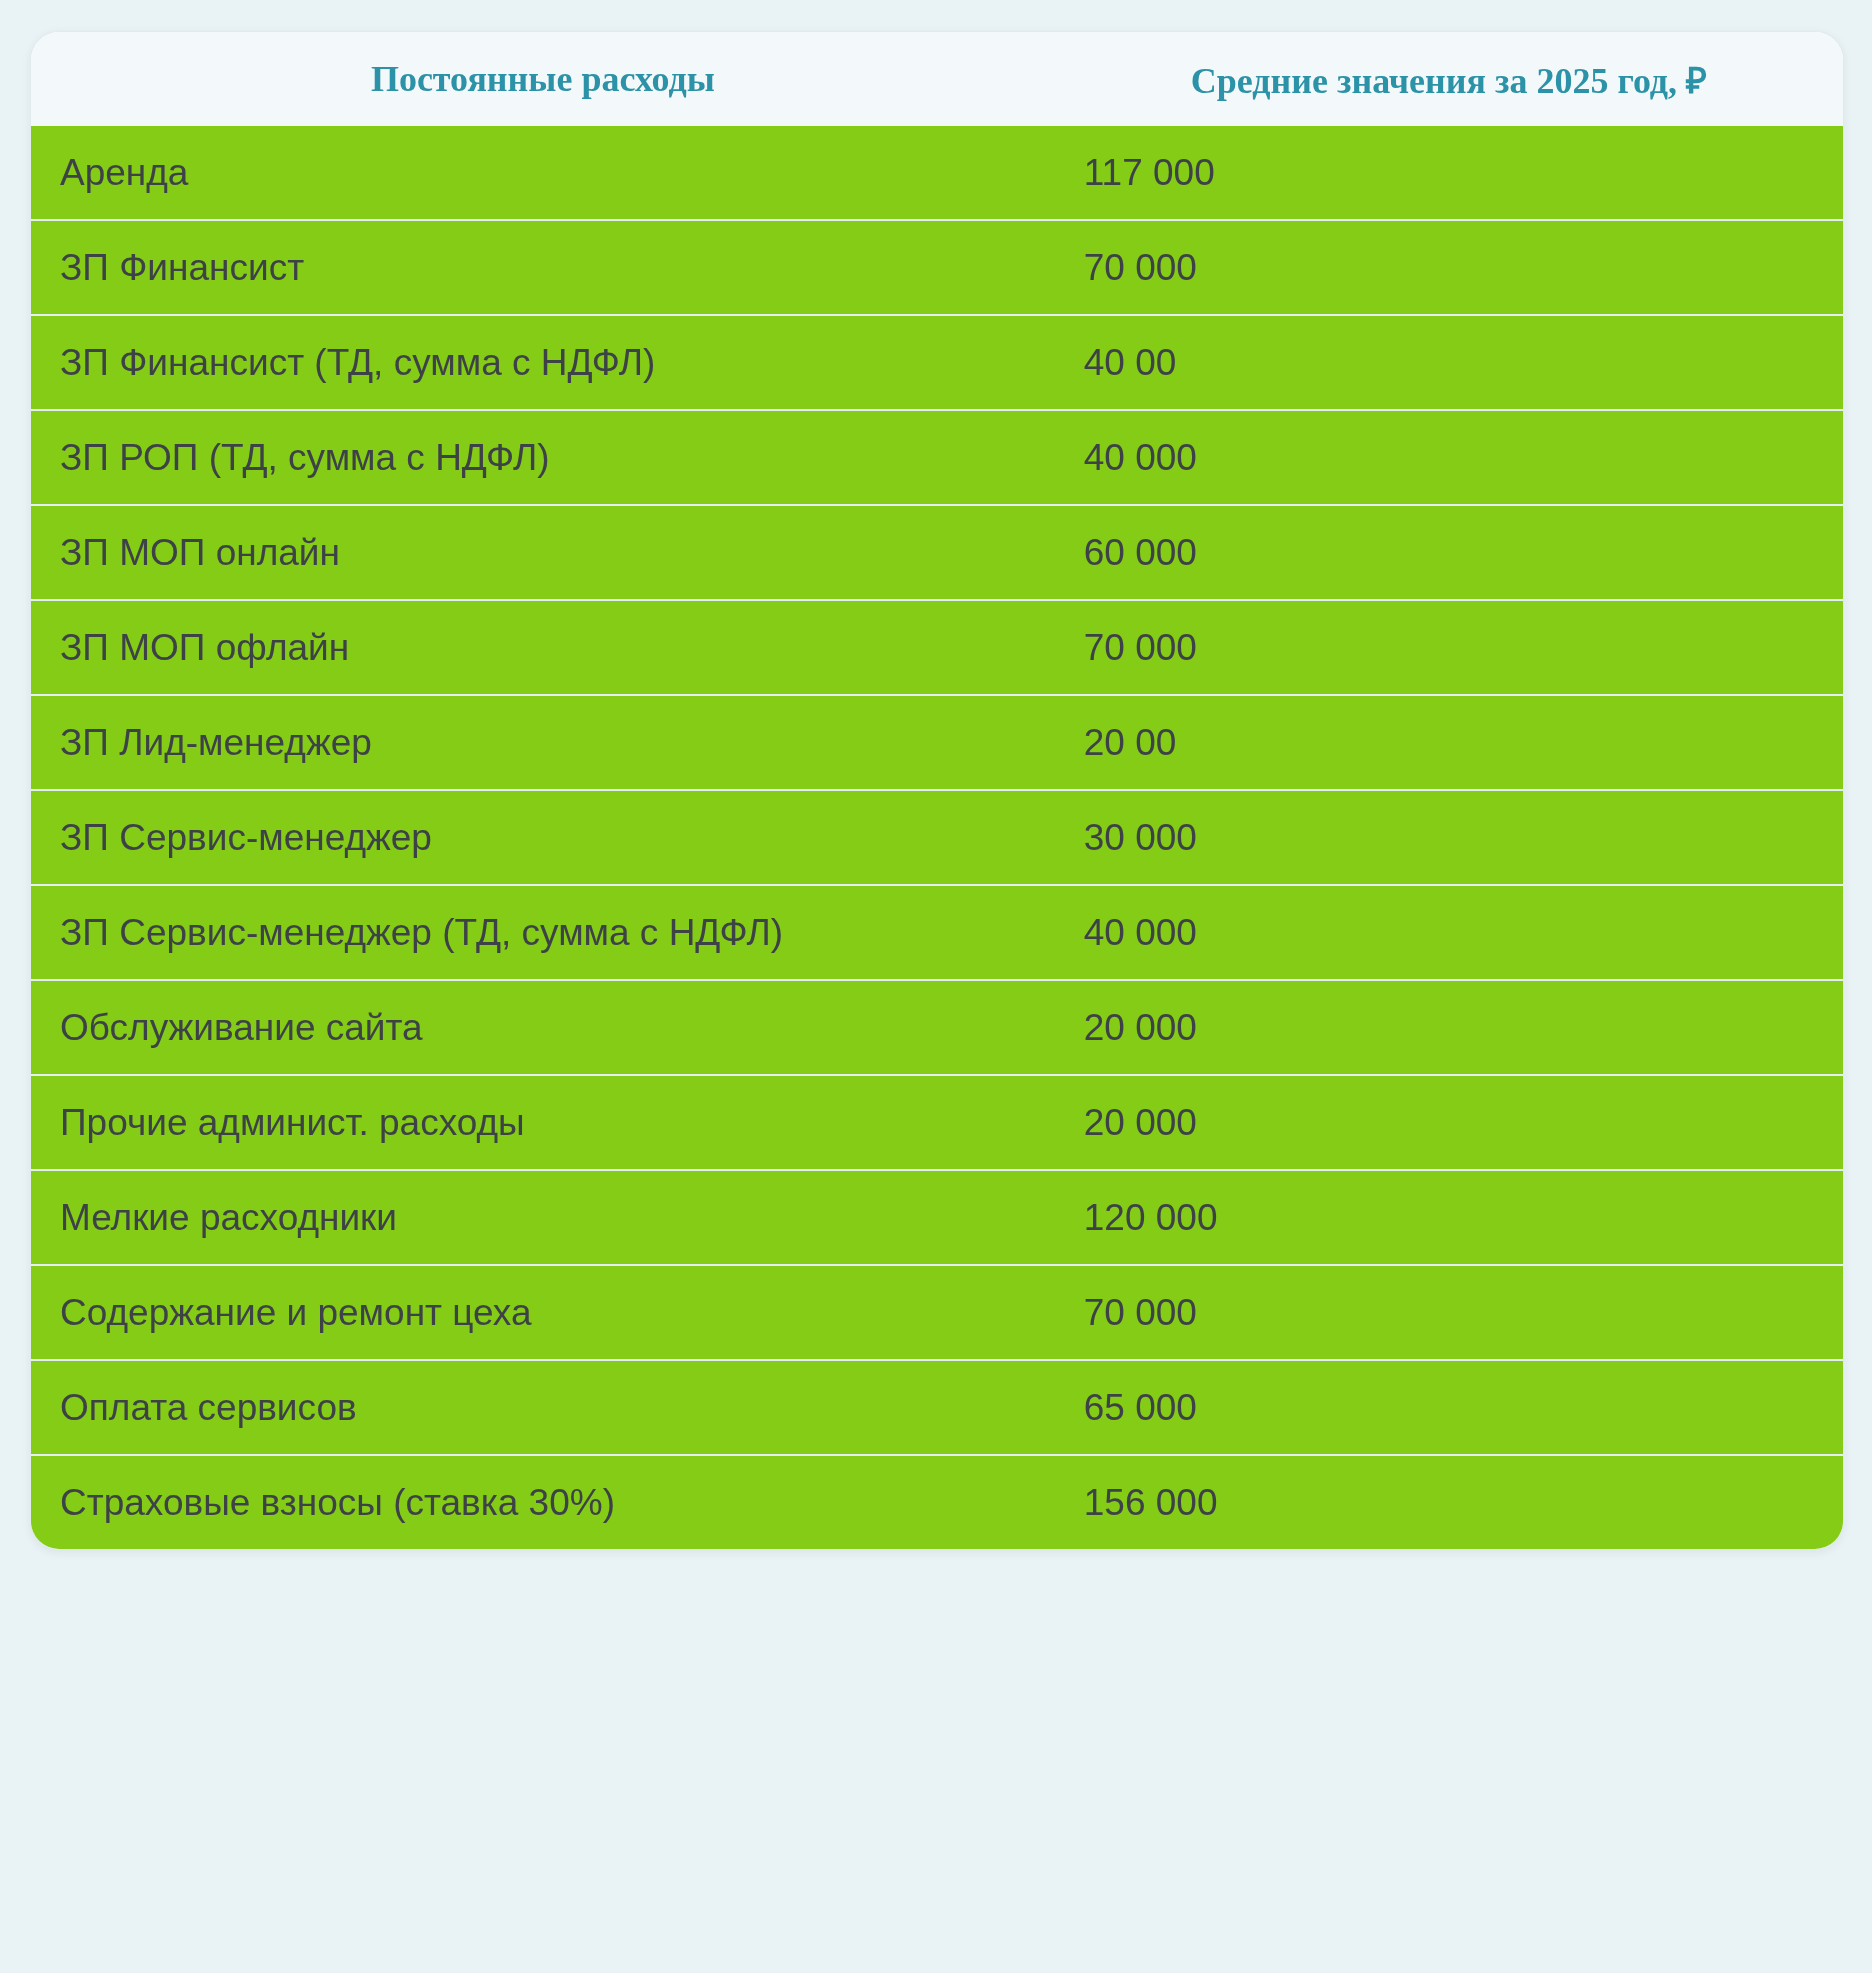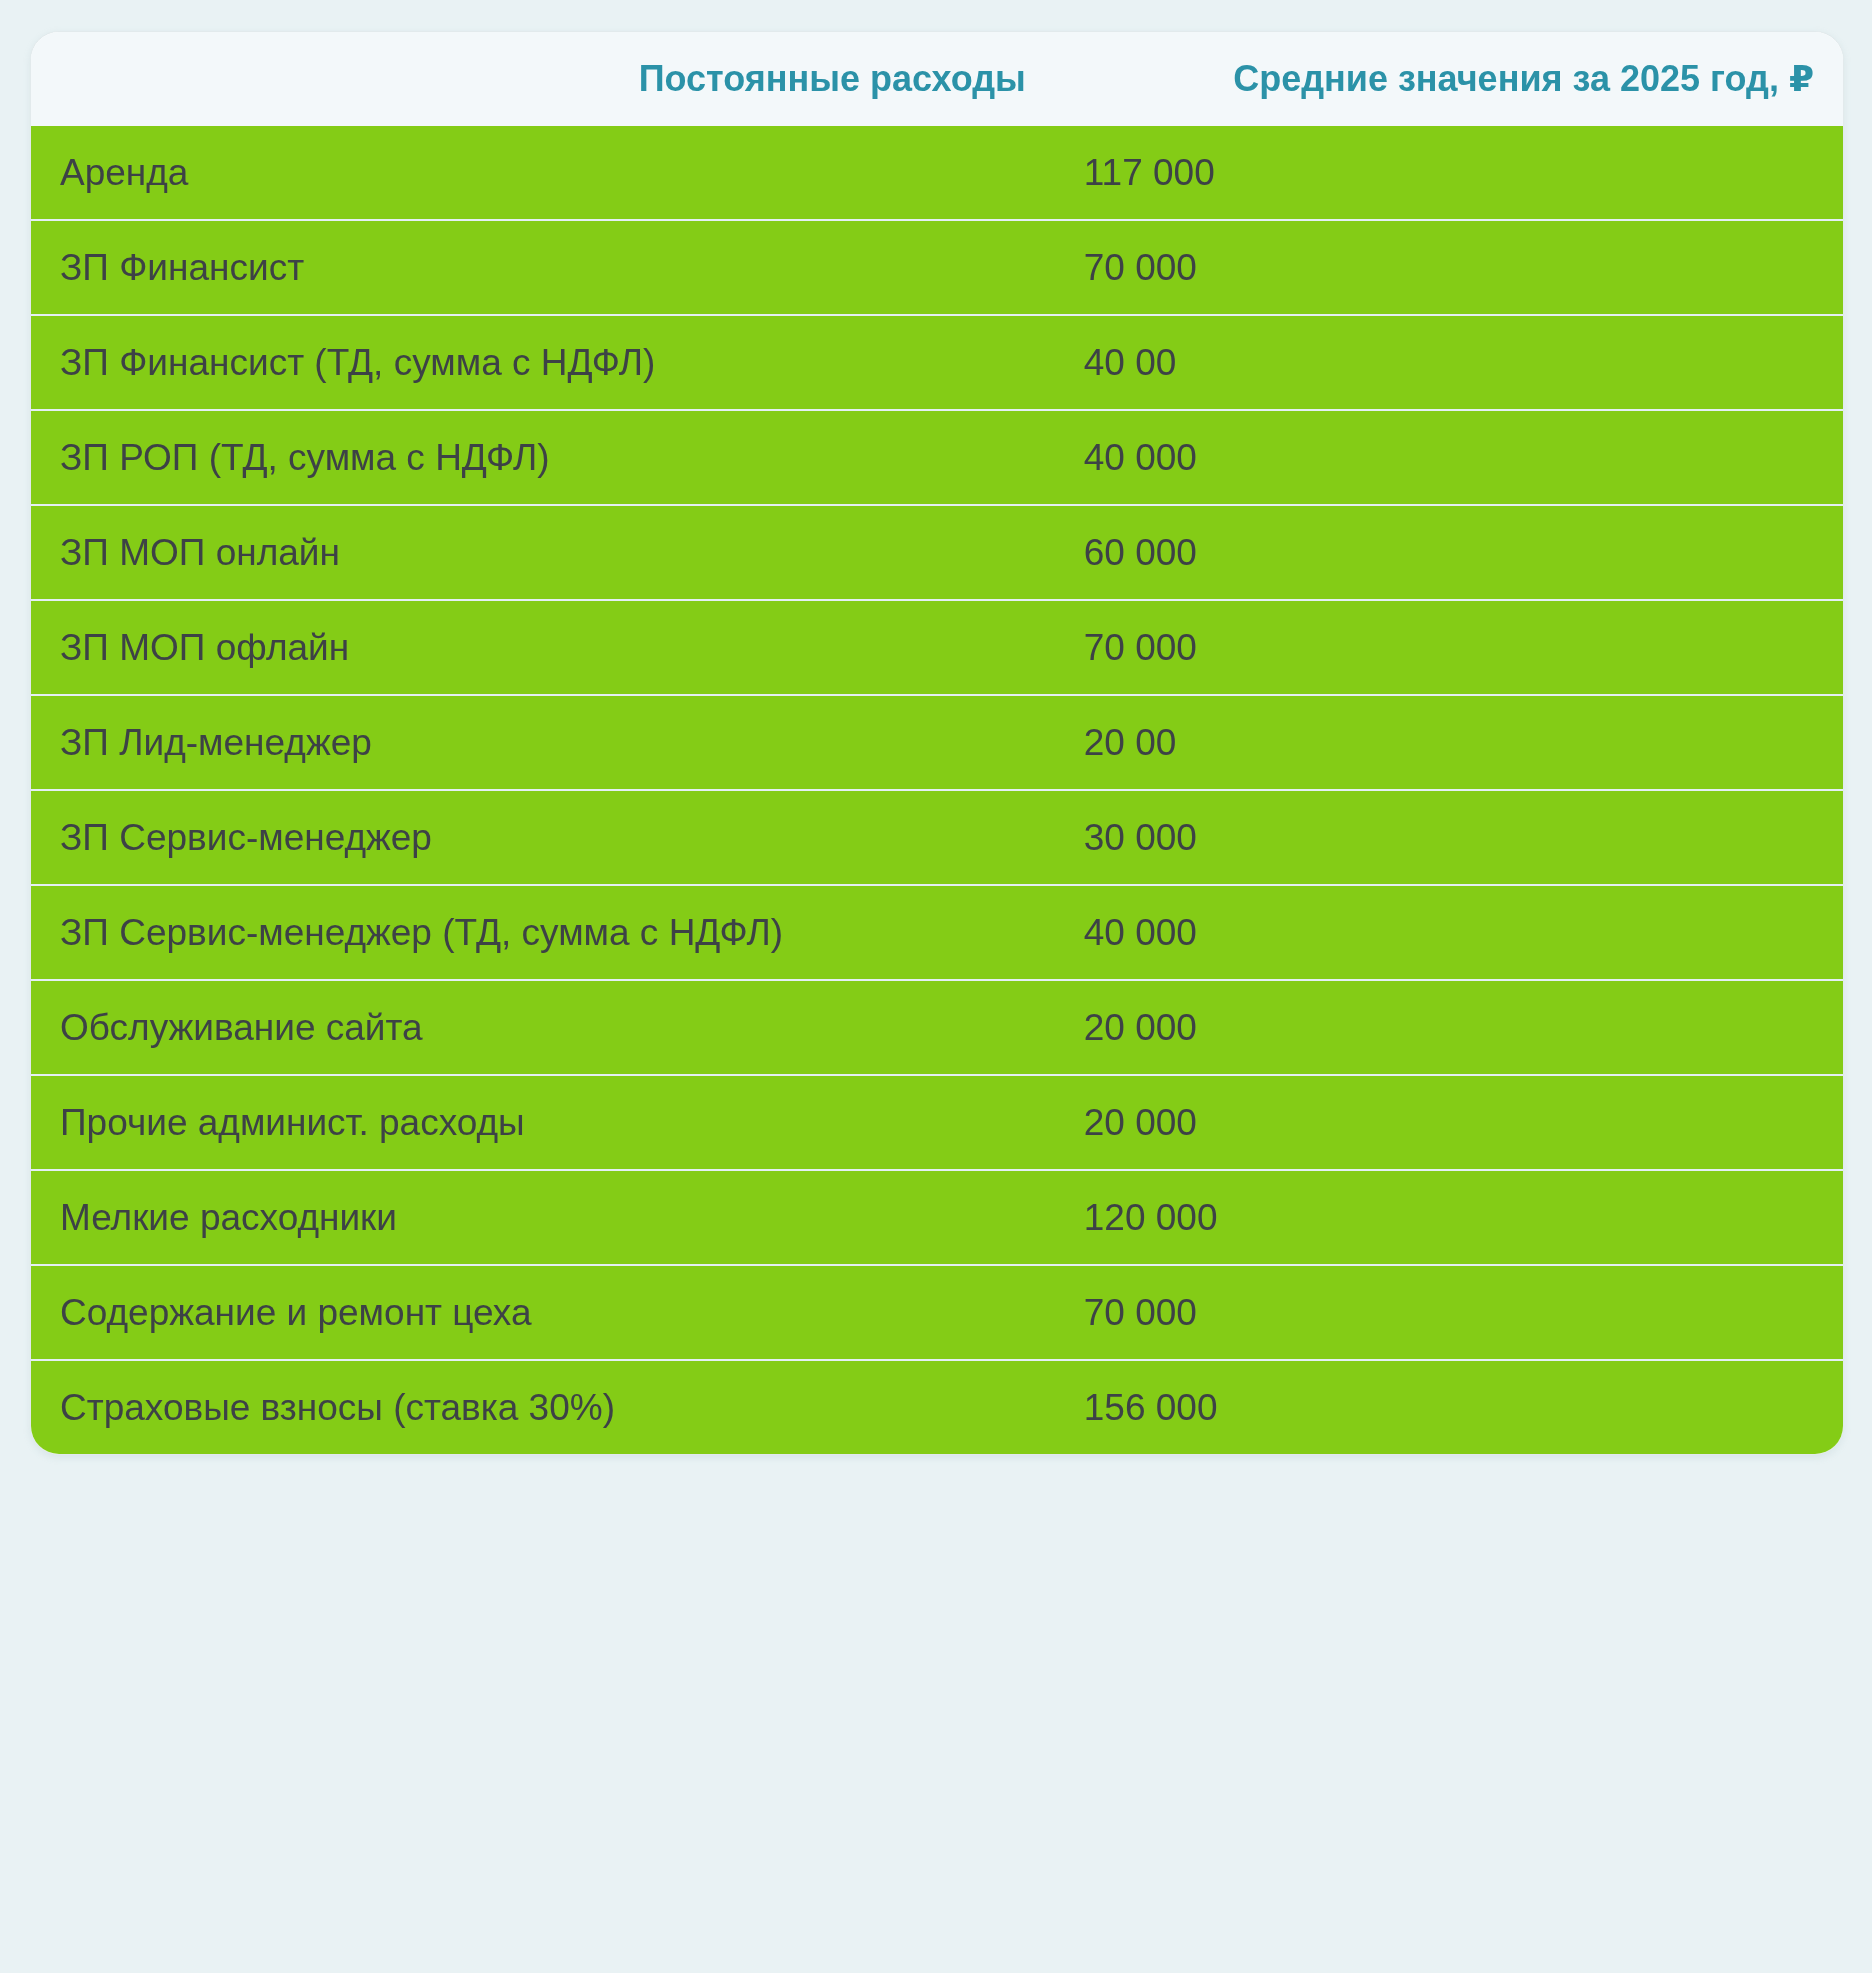--- a/index.html
+++ b/index.html
@@ -28,24 +28,25 @@
     table-layout: fixed;
   }
   col.c1 { width: 56.5%; }
   col.c2 { width: 43.5%; }
   th {
     height: 94px;
     background: #f3f8fa;
     color: #2b92a8;
     font-size: 36px;
     font-weight: 700;
-    text-align: right;
+    text-align: center;
     padding: 0 29px;
     vertical-align: middle;
     white-space: nowrap;
+    font-family: Liberation Serif, serif;
   }
   td {
     height: 93px;
     color: #3d4246;
     font-size: 37px;
     font-weight: 400;
     text-align: left;
     padding: 0 29px;
     vertical-align: middle;
     white-space: nowrap;
@@ -117,19 +118,23 @@
         </tr>
         <tr>
           <td>Мелкие расходники</td>
           <td>120 000</td>
         </tr>
         <tr>
           <td>Содержание и ремонт цеха</td>
           <td>70 000</td>
         </tr>
         <tr>
+          <td>Оплата сервисов</td>
+          <td>65 000</td>
+        </tr>
+        <tr>
           <td>Страховые взносы (ставка 30%)</td>
           <td>156 000</td>
         </tr>
       </tbody>
   </table>
 </div>
 
 
 </body></html>

